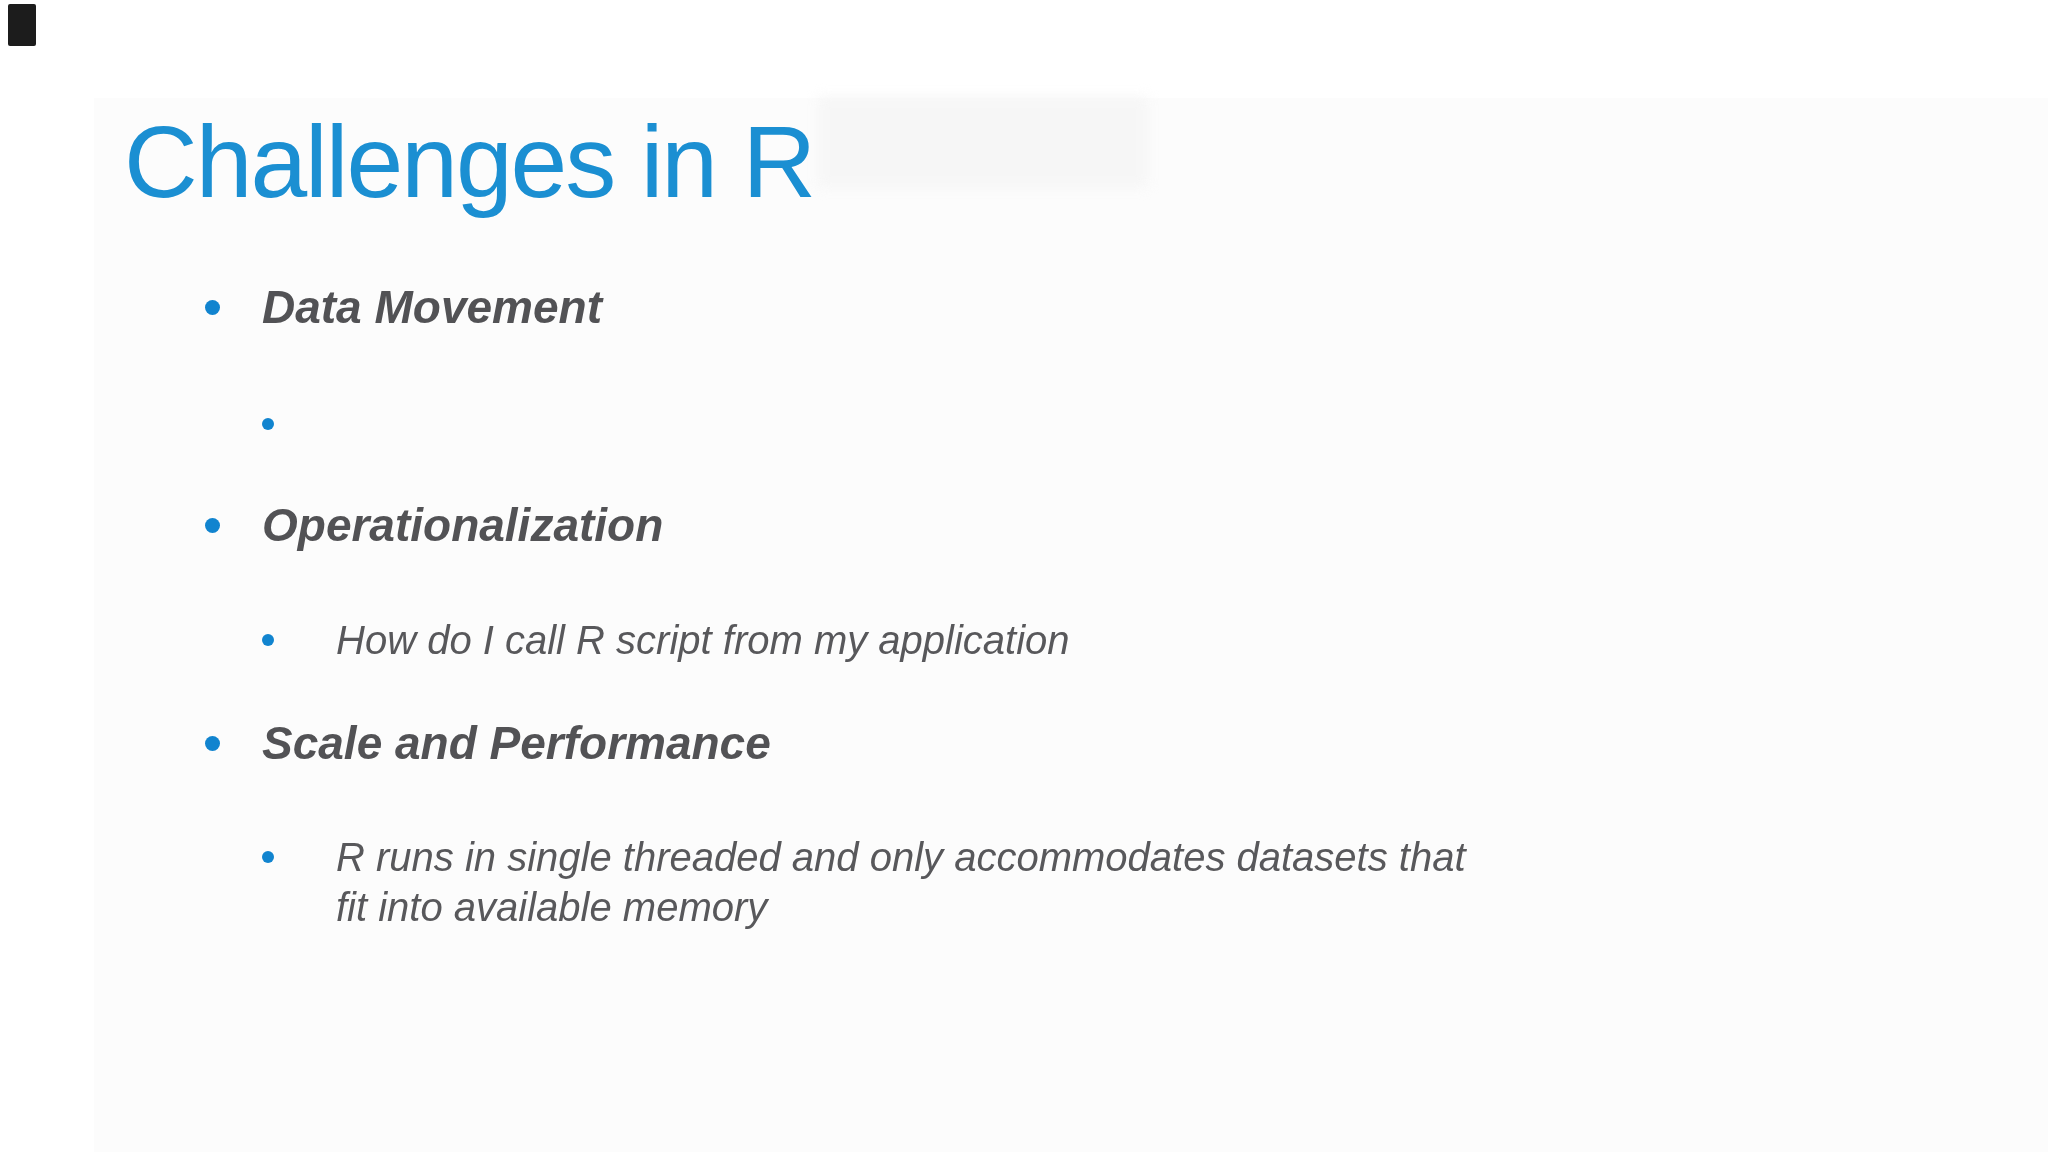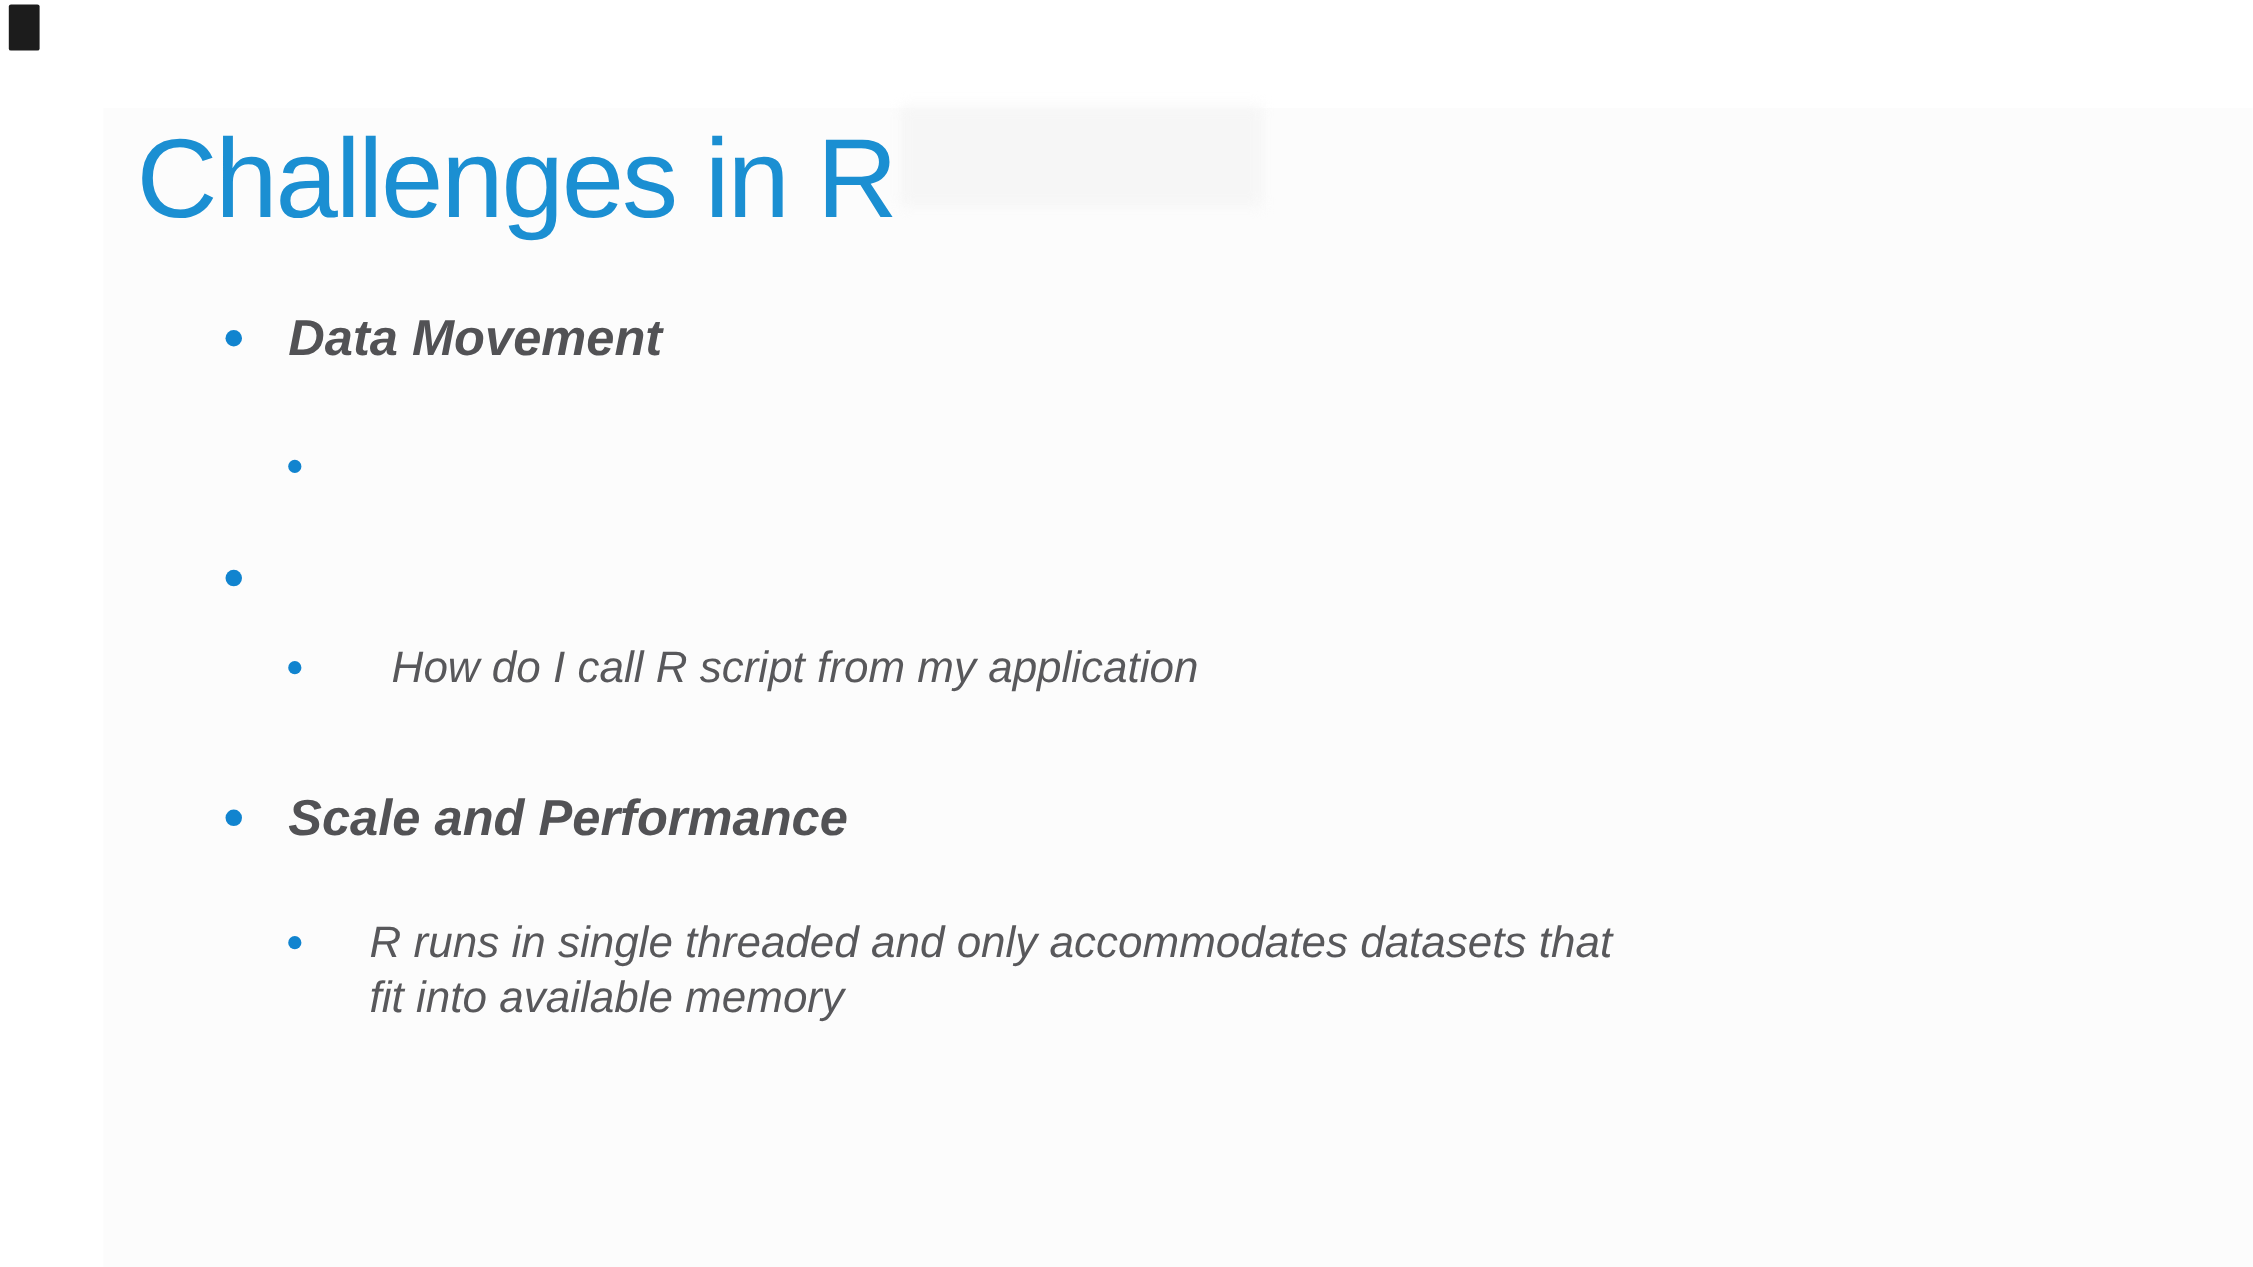--- a/index.html
+++ b/index.html
@@ -94,21 +94,21 @@
     font-size: 40px;
     font-weight: 400;
     line-height: 50px;
     color: #58585b;
     white-space: pre-line;
     max-width: 1180px;
   }
   .r1 { top: 280px; }
   .r2 { top: 399px; }
   .r3 { top: 498px; }
-  .r4 { top: 582px; gap: 20px; }
+  .r4 { top: 615px; }
   .r5 { top: 716px; }
   .r6 { top: 832px; }
 </style>
 </head>
 <body>
 
 <div class="slide">
 
   <div class="bg-tint"></div>
   <div class="title-ghost"></div>
@@ -122,20 +122,21 @@
       <span class="dot"></span>
       <span class="txt">Data Movement</span>
     </div>
 
     <div class="row l2 r2">
       <span class="dot"></span>
     </div>
 
     <div class="row l1 r3">
       <span class="dot"></span>
+      <span class="txt">Operationalization</span>
     </div>
 
     <div class="row l2 r4">
       <span class="dot"></span>
       <span class="txt">How do I call R script from my application</span>
     </div>
 
     <div class="row l1 r5">
       <span class="dot"></span>
       <span class="txt">Scale and Performance</span>

